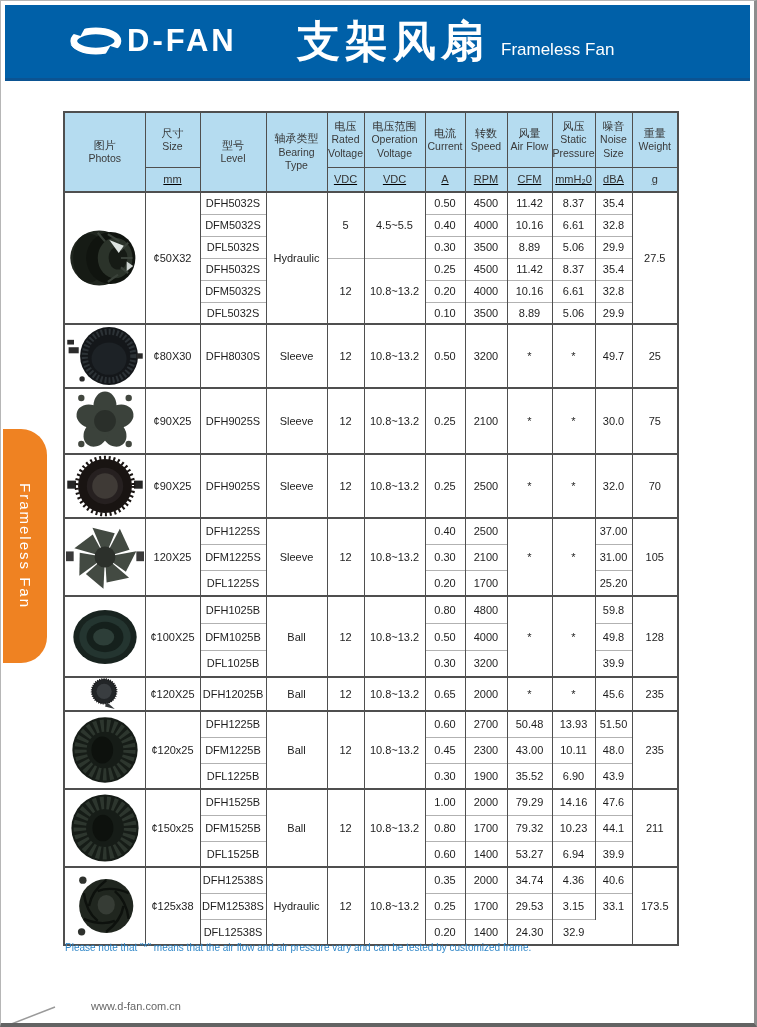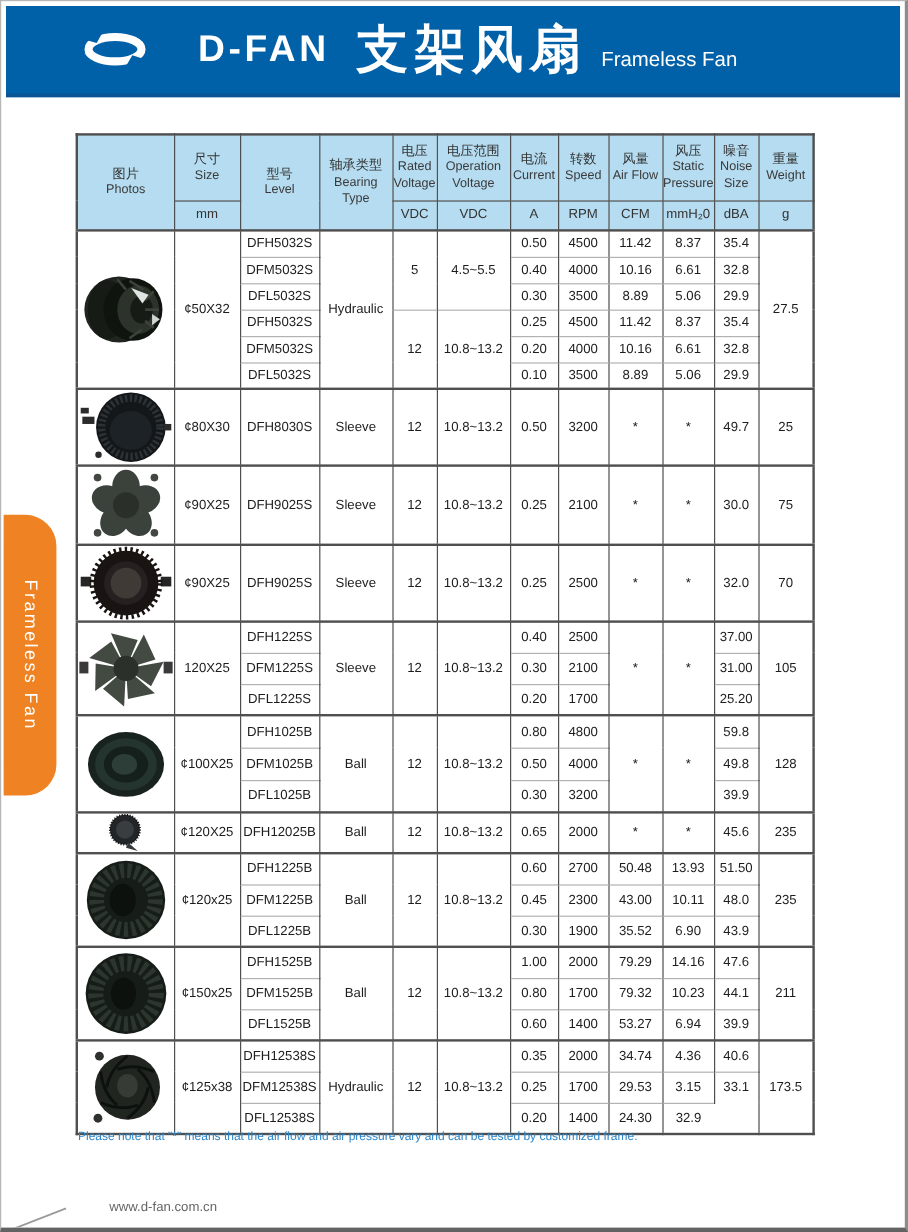--- a/index.html
+++ b/index.html
@@ -1,35 +1,35 @@
 <!DOCTYPE html>
 <html><head>
 <meta charset="utf-8">
 <style>
   *{box-sizing:border-box;}
   html,body{margin:0;padding:0;background:#e9e9e9;font-family:"Liberation Sans",sans-serif;}
   .page{position:relative;width:757px;height:1027px;background:#ffffff;overflow:hidden;
         border:1px solid #b6b6b6;border-right:3px solid #8d8d8d;border-bottom:4px solid #636363;}
   
   .topbar{position:absolute;left:4px;top:4px;width:745px;height:76px;background:#0060a8;border-bottom:3px solid #0b5392;}
-  .logo{position:absolute;left:62px;top:18px;display:flex;align-items:center;gap:38px;}
+  .logo{position:absolute;left:62px;top:18px;display:flex;align-items:center;}
   .logo-text{color:#fff;font-size:31px;font-weight:bold;letter-spacing:3px;margin-left:4px;}
   .titles{position:absolute;left:292px;top:0;height:73px;display:flex;align-items:center;}
   .title-zh{color:#fff;font-size:43px;font-weight:bold;letter-spacing:5px;}
   .title-en{color:#fff;font-size:17px;margin-left:12px;margin-top:16px;}
   
   .side-tab{position:absolute;left:2px;top:428px;width:44px;height:234px;background:#ef8222;
             border-radius:0 26px 26px 0;display:flex;align-items:center;justify-content:center;}
   .side-tab span{writing-mode:vertical-rl;text-orientation:mixed;color:#fff;font-size:15px;letter-spacing:2px;}
   
   table.spec{position:absolute;left:62px;top:110px;width:614px;border-collapse:collapse;table-layout:fixed;
              border:2px solid #4f4f4f;}
   .spec th{background:#b5dcf0;border:1px solid #4f4f4f;font-weight:normal;color:#333;font-size:11px;line-height:1.3;padding:0;}
   .spec .h1{height:55px;}
-  .spec .h2{height:25px;}
+  .spec .h2{height:25px;text-decoration:underline;}
   .spec .h1 .en{font-size:10.5px;color:#3a3a3a;}
   .spec .h1 .zh{font-size:11px;color:#333;}
   .spec td{border-left:1px solid #4f4f4f;border-top:1px solid #b2b2b2;font-size:11px;color:#1d1d1d;
            text-align:center;padding:0;background:#fff;overflow:hidden;}
   .spec tbody{border-top:2px solid #4f4f4f;}
   .b1 tr{height:22px;} .b2 tr{height:56px;} .b3 tr{height:59px;} .b4 tr{height:59px;}
   .b5 tr{height:26px;} .b6 tr{height:27px;} .b7 tr{height:34px;}
   .b8 tr{height:26px;} .b9 tr{height:26px;} .b10 tr{height:26px;}
   td.photo-cell{vertical-align:middle;}
   td.photo-cell svg{display:block;margin:0 auto;}

